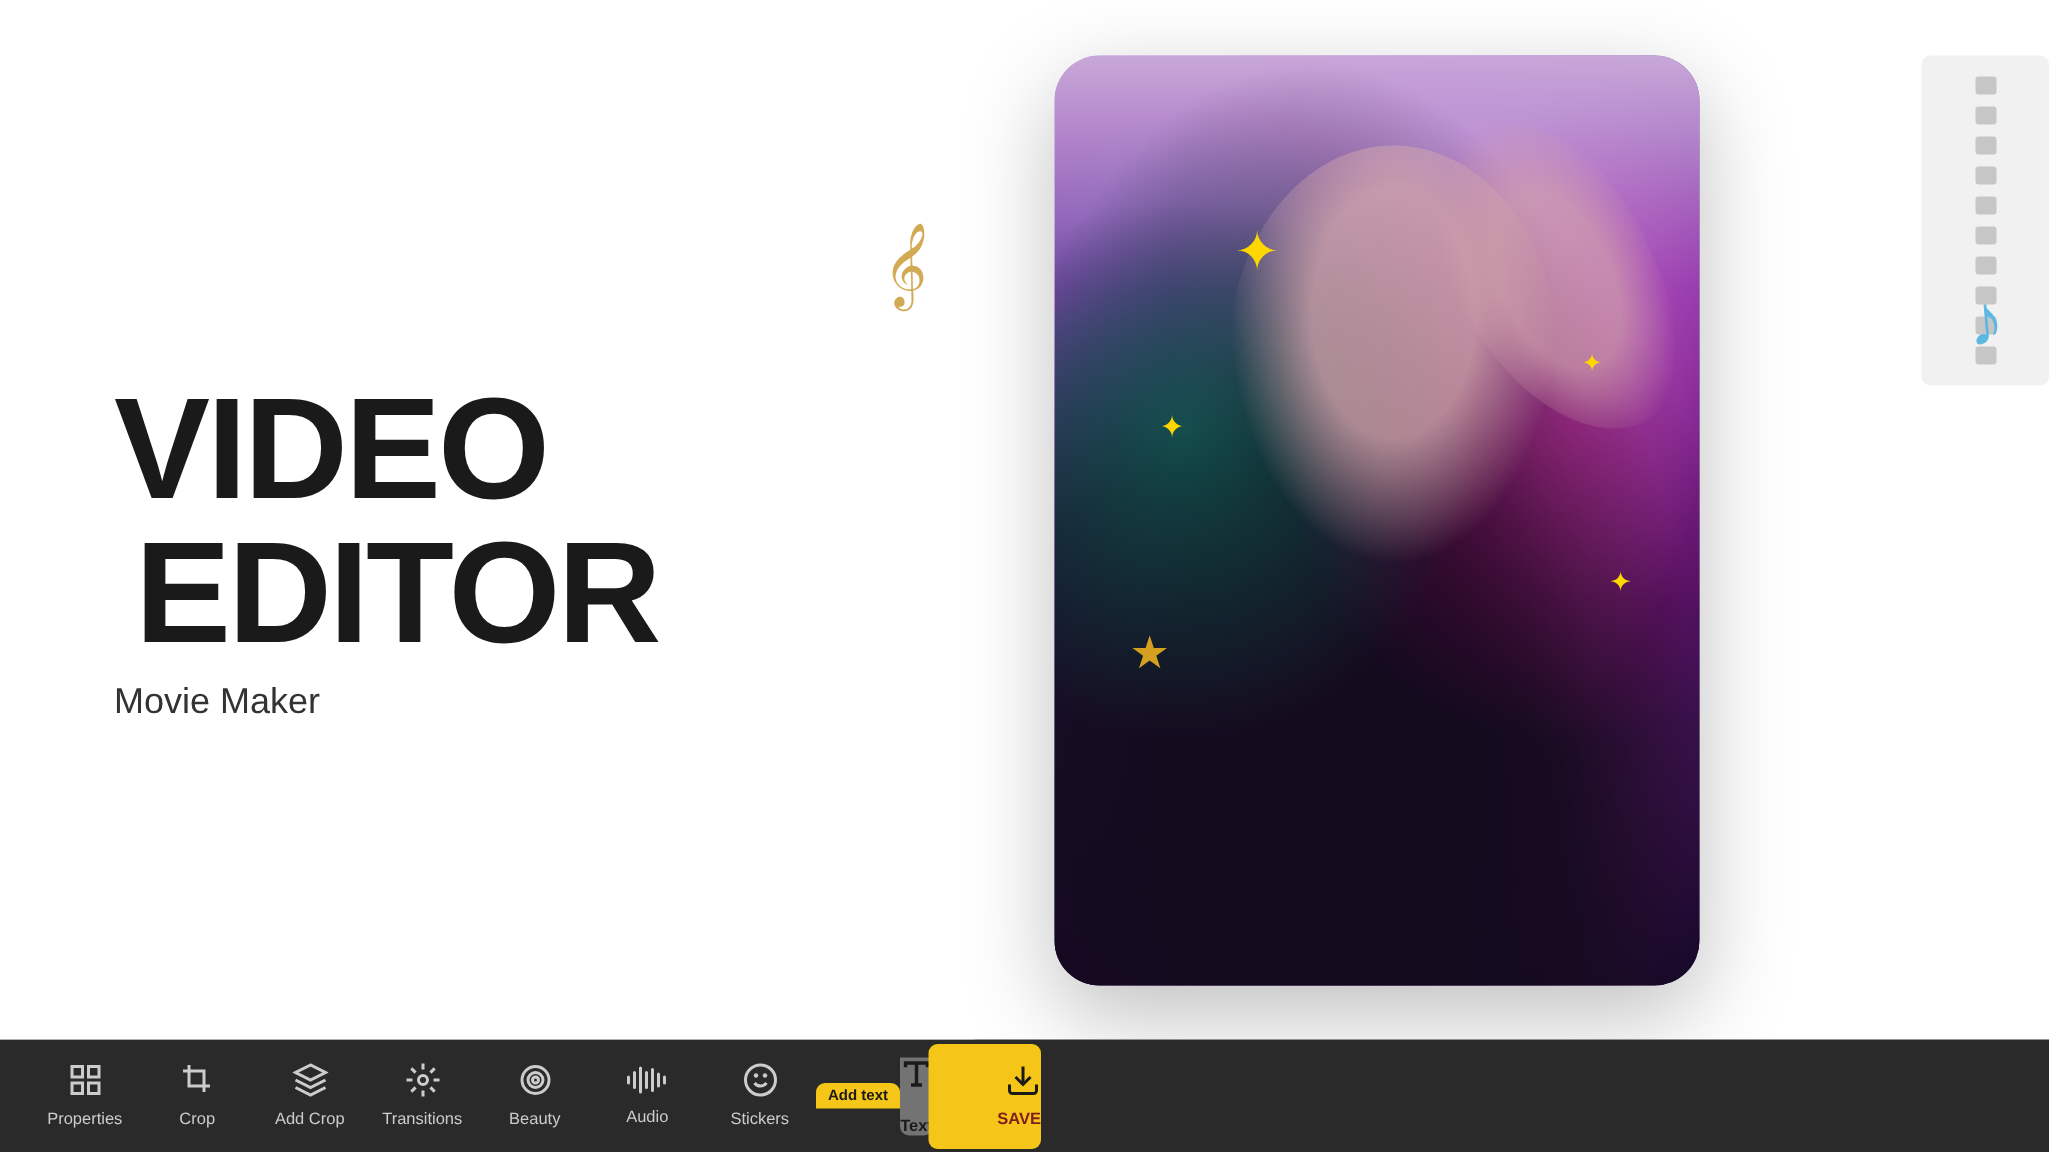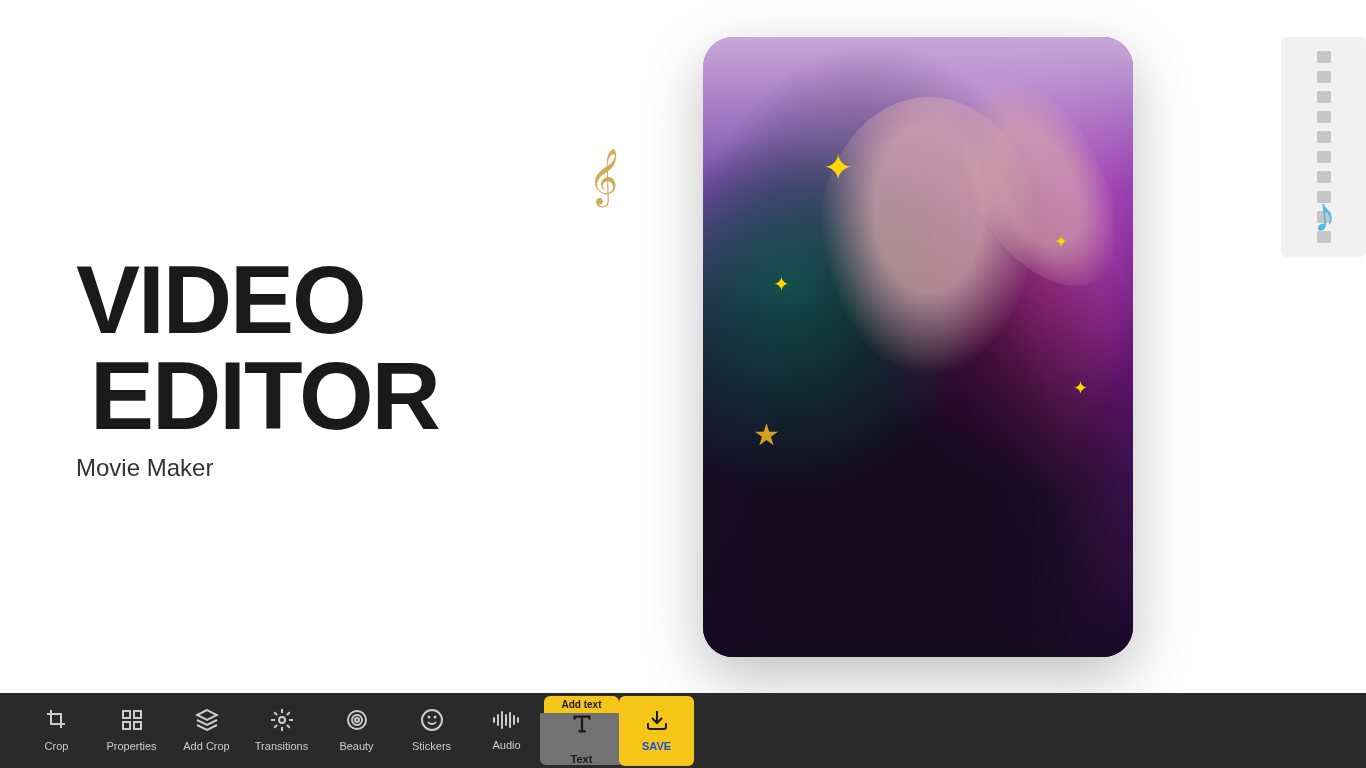--- a/index.html
+++ b/index.html
@@ -272,42 +272,42 @@
   </div>
 
   <div class="toolbar">
 
     <div style="width:14px; height:70px; overflow:hidden; display:flex; flex-direction:column; align-items:flex-end; justify-content:center; color:#ccc; gap:4px; flex-shrink:0;">
     </div>
 
     <div class="toolbar-item">
       <div class="toolbar-icon">
         <svg width="24" height="24" viewBox="0 0 24 24" fill="none" stroke="currentColor" stroke-width="2">
-          <path d="M6 2v14h14"></path>
-          <path d="M2 6h14v14"></path>
-        </svg>
-      </div>
-      <div class="toolbar-label">Crop</div>
-    </div>
-
-    <div class="toolbar-item">
-      <div class="toolbar-icon">
-        <svg width="24" height="24" viewBox="0 0 24 24" fill="none" stroke="currentColor" stroke-width="2">
           <rect x="3" y="3" width="7" height="7"></rect>
           <rect x="14" y="3" width="7" height="7"></rect>
           <rect x="3" y="14" width="7" height="7"></rect>
           <rect x="14" y="14" width="7" height="7"></rect>
         </svg>
       </div>
       <div class="toolbar-label">Properties</div>
     </div>
 
     <div class="toolbar-item">
       <div class="toolbar-icon">
         <svg width="24" height="24" viewBox="0 0 24 24" fill="none" stroke="currentColor" stroke-width="2">
+          <path d="M6 2v14h14"></path>
+          <path d="M2 6h14v14"></path>
+        </svg>
+      </div>
+      <div class="toolbar-label">Crop</div>
+    </div>
+
+    <div class="toolbar-item">
+      <div class="toolbar-icon">
+        <svg width="24" height="24" viewBox="0 0 24 24" fill="none" stroke="currentColor" stroke-width="2">
           <polygon points="12 2 2 7 12 12 22 7 12 2"></polygon>
           <polyline points="2 17 12 22 22 17"></polyline>
           <polyline points="2 12 12 17 22 12"></polyline>
         </svg>
       </div>
       <div class="toolbar-label">Add Crop</div>
     </div>
 
     <div class="toolbar-item">
       <div class="toolbar-icon">
@@ -321,65 +321,65 @@
 
     <div class="toolbar-item">
       <div class="toolbar-icon">
         <svg width="24" height="24" viewBox="0 0 24 24" fill="none" stroke="currentColor" stroke-width="2">
           <circle cx="12" cy="12" r="9"></circle>
           <circle cx="12" cy="12" r="5"></circle>
           <circle cx="12" cy="12" r="2"></circle>
         </svg>
       </div>
       <div class="toolbar-label">Beauty</div>
-    </div>
-
-    <div class="toolbar-item">
-      <div class="toolbar-icon">
-        <svg width="24" height="24" viewBox="0 0 24 24" fill="none" stroke="currentColor" stroke-width="2">
-          <circle cx="12" cy="12" r="10"></circle>
-          <path d="M8 14s1.5 2 4 2 4-2 4-2"></path>
-          <line x1="9" y1="9" x2="9.01" y2="9" stroke-width="3" stroke-linecap="round"></line>
-          <line x1="15" y1="9" x2="15.01" y2="9" stroke-width="3" stroke-linecap="round"></line>
-        </svg>
-      </div>
-      <div class="toolbar-label">Stickers</div>
     </div>
 
     <div class="toolbar-item">
       <div class="toolbar-icon">
         <svg width="28" height="22" viewBox="0 0 28 22" fill="currentColor">
           <rect x="0" y="8" width="2" height="6" rx="1"></rect>
           <rect x="4" y="5" width="2" height="12" rx="1"></rect>
           <rect x="8" y="2" width="2" height="18" rx="1"></rect>
           <rect x="12" y="5" width="2" height="12" rx="1"></rect>
           <rect x="16" y="3" width="2" height="16" rx="1"></rect>
           <rect x="20" y="6" width="2" height="10" rx="1"></rect>
           <rect x="24" y="8" width="2" height="6" rx="1"></rect>
         </svg>
       </div>
       <div class="toolbar-label">Audio</div>
     </div>
 
-    <div style="display:flex; flex-direction:column; align-items:center; width:75px; flex-shrink:0; cursor:pointer;">
+    <div class="toolbar-item">
+      <div class="toolbar-icon">
+        <svg width="24" height="24" viewBox="0 0 24 24" fill="none" stroke="currentColor" stroke-width="2">
+          <circle cx="12" cy="12" r="10"></circle>
+          <path d="M8 14s1.5 2 4 2 4-2 4-2"></path>
+          <line x1="9" y1="9" x2="9.01" y2="9" stroke-width="3" stroke-linecap="round"></line>
+          <line x1="15" y1="9" x2="15.01" y2="9" stroke-width="3" stroke-linecap="round"></line>
+        </svg>
+      </div>
+      <div class="toolbar-label">Stickers</div>
+    </div>
+
+    <div style="display:flex; flex-direction:row; align-items:center; width:75px; flex-shrink:0; cursor:pointer;">
       <div style="background:#F5C518; color:#1a1a1a; border-radius:6px 6px 0 0; padding:3px 8px; font-size:10px; font-weight:700; white-space:nowrap; width:100%; text-align:center;">Add text</div>
       <div style="background:#737373; color:#1a1a1a; display:flex; flex-direction:column; align-items:center; justify-content:space-between; width:84px; height:52px; gap:4px; border-radius:0 0 6px 6px;">
         <div>
           <svg width="22" height="22" viewBox="0 0 24 24" fill="none" stroke="#1a1a1a" stroke-width="2.5">
             <path d="M4 7V4h16v3"></path>
             <line x1="12" y1="4" x2="12" y2="20"></line>
             <line x1="8" y1="20" x2="16" y2="20"></line>
           </svg>
         </div>
         <div style="font-size:11px; font-weight:600; color:#1a1a1a;">Text</div>
       </div>
     </div>
 
 
-    <div class="toolbar-item toolbar-save" style="background:#F5C518; color:#1d4ed8;">
+    <div class="toolbar-item toolbar-save" style="background:#F5C518; color:#7f1d1d;align-items:flex-end;">
       <div class="toolbar-icon">
         <svg width="24" height="24" viewBox="0 0 24 24" fill="none" stroke="#1a1a1a" stroke-width="2">
           <path d="M21 15v4a2 2 0 0 1-2 2H5a2 2 0 0 1-2-2v-4"></path>
           <polyline points="7 10 12 15 17 10"></polyline>
           <line x1="12" y1="15" x2="12" y2="3"></line>
         </svg>
       </div>
       <div class="toolbar-label" style="font-weight:700;">SAVE</div>
     </div>
 

